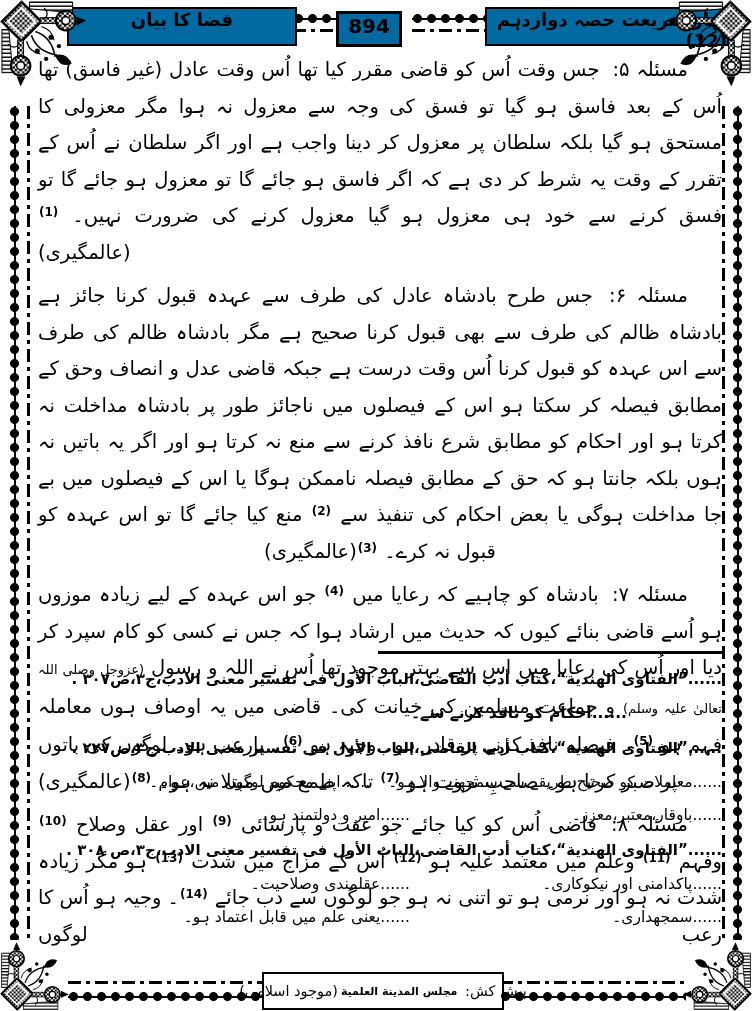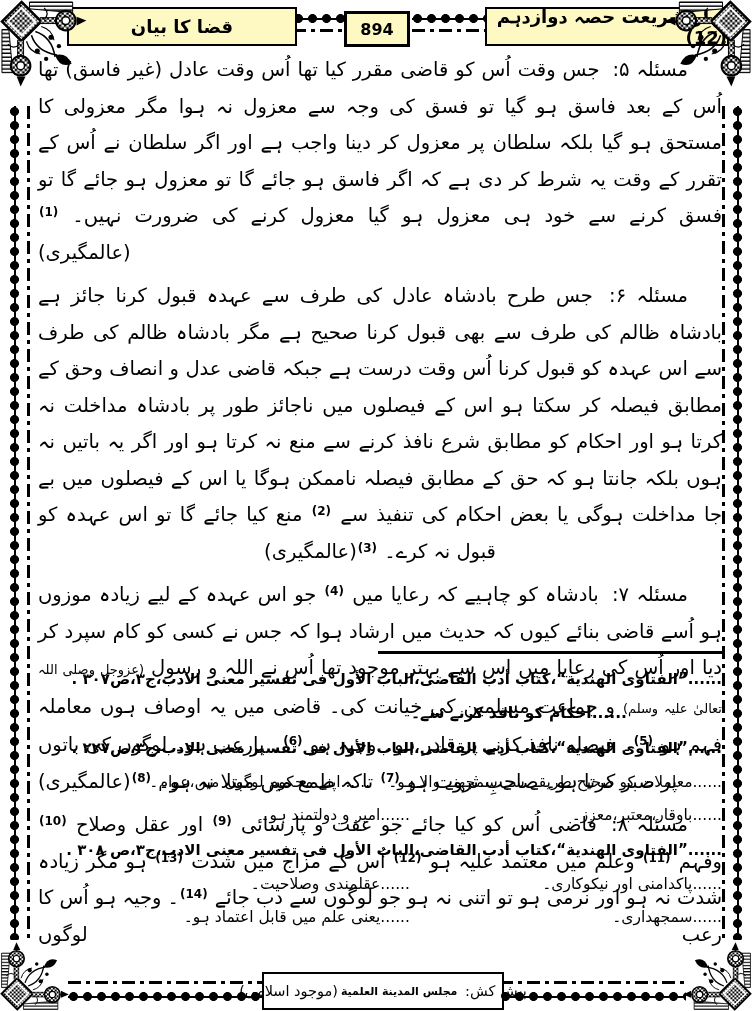--- a/index.html
+++ b/index.html
@@ -31,24 +31,24 @@
     background-image:
       radial-gradient(circle at 5.5px 5.5px,#000 4.1px,transparent 4.8px),
       linear-gradient(#000,#000);
     background-size:11px 14px,2px 100%;
     background-position:0 0,4.5px 0;
     background-repeat:repeat-y,no-repeat;}
   .dashdot-v{position:absolute;width:3px;
     background:repeating-linear-gradient(180deg,#000 0 13px,transparent 13px 18px,#000 18px 22px,transparent 22px 27px);}
 
   
-  .hbox{position:absolute;border:2.5px solid #000;background:#fef9c3;
-        display:flex;align-items:center;justify-content:center;}
+  .hbox{position:absolute;border:2.5px solid #000;background:#0369a1;
+        display:flex;justify-content:center;}
   .hbox-title{left:485px;top:7px;width:240px;height:35px;font-size:18px;font-weight:bold;}
-  .hbox-page{left:344px;top:11px;width:60px;height:30px;font-size:16px;font-weight:bold;border-width:3px;}
+  .hbox-page{left:336px;top:11px;width:60px;height:30px;font-size:20px;font-weight:bold;border-width:3px;}
   .hbox-chapter{left:67px;top:7px;width:226px;height:35px;font-size:18px;font-weight:bold;}
 
   
   .text-area{position:absolute;left:38px;top:52px;width:684px;height:600px;
     direction:rtl;text-align:justify;font-size:19.5px;line-height:36.5px;}
   .masala{margin:0 0 7px 0;text-indent:34px;}
   .masala-no{font-weight:normal;padding-left:6px;}
   .fn-ref{font-size:12px;line-height:0;vertical-align:6px;font-weight:bold;padding:0 1px;}
   .small-inline{font-size:13px;}
 

